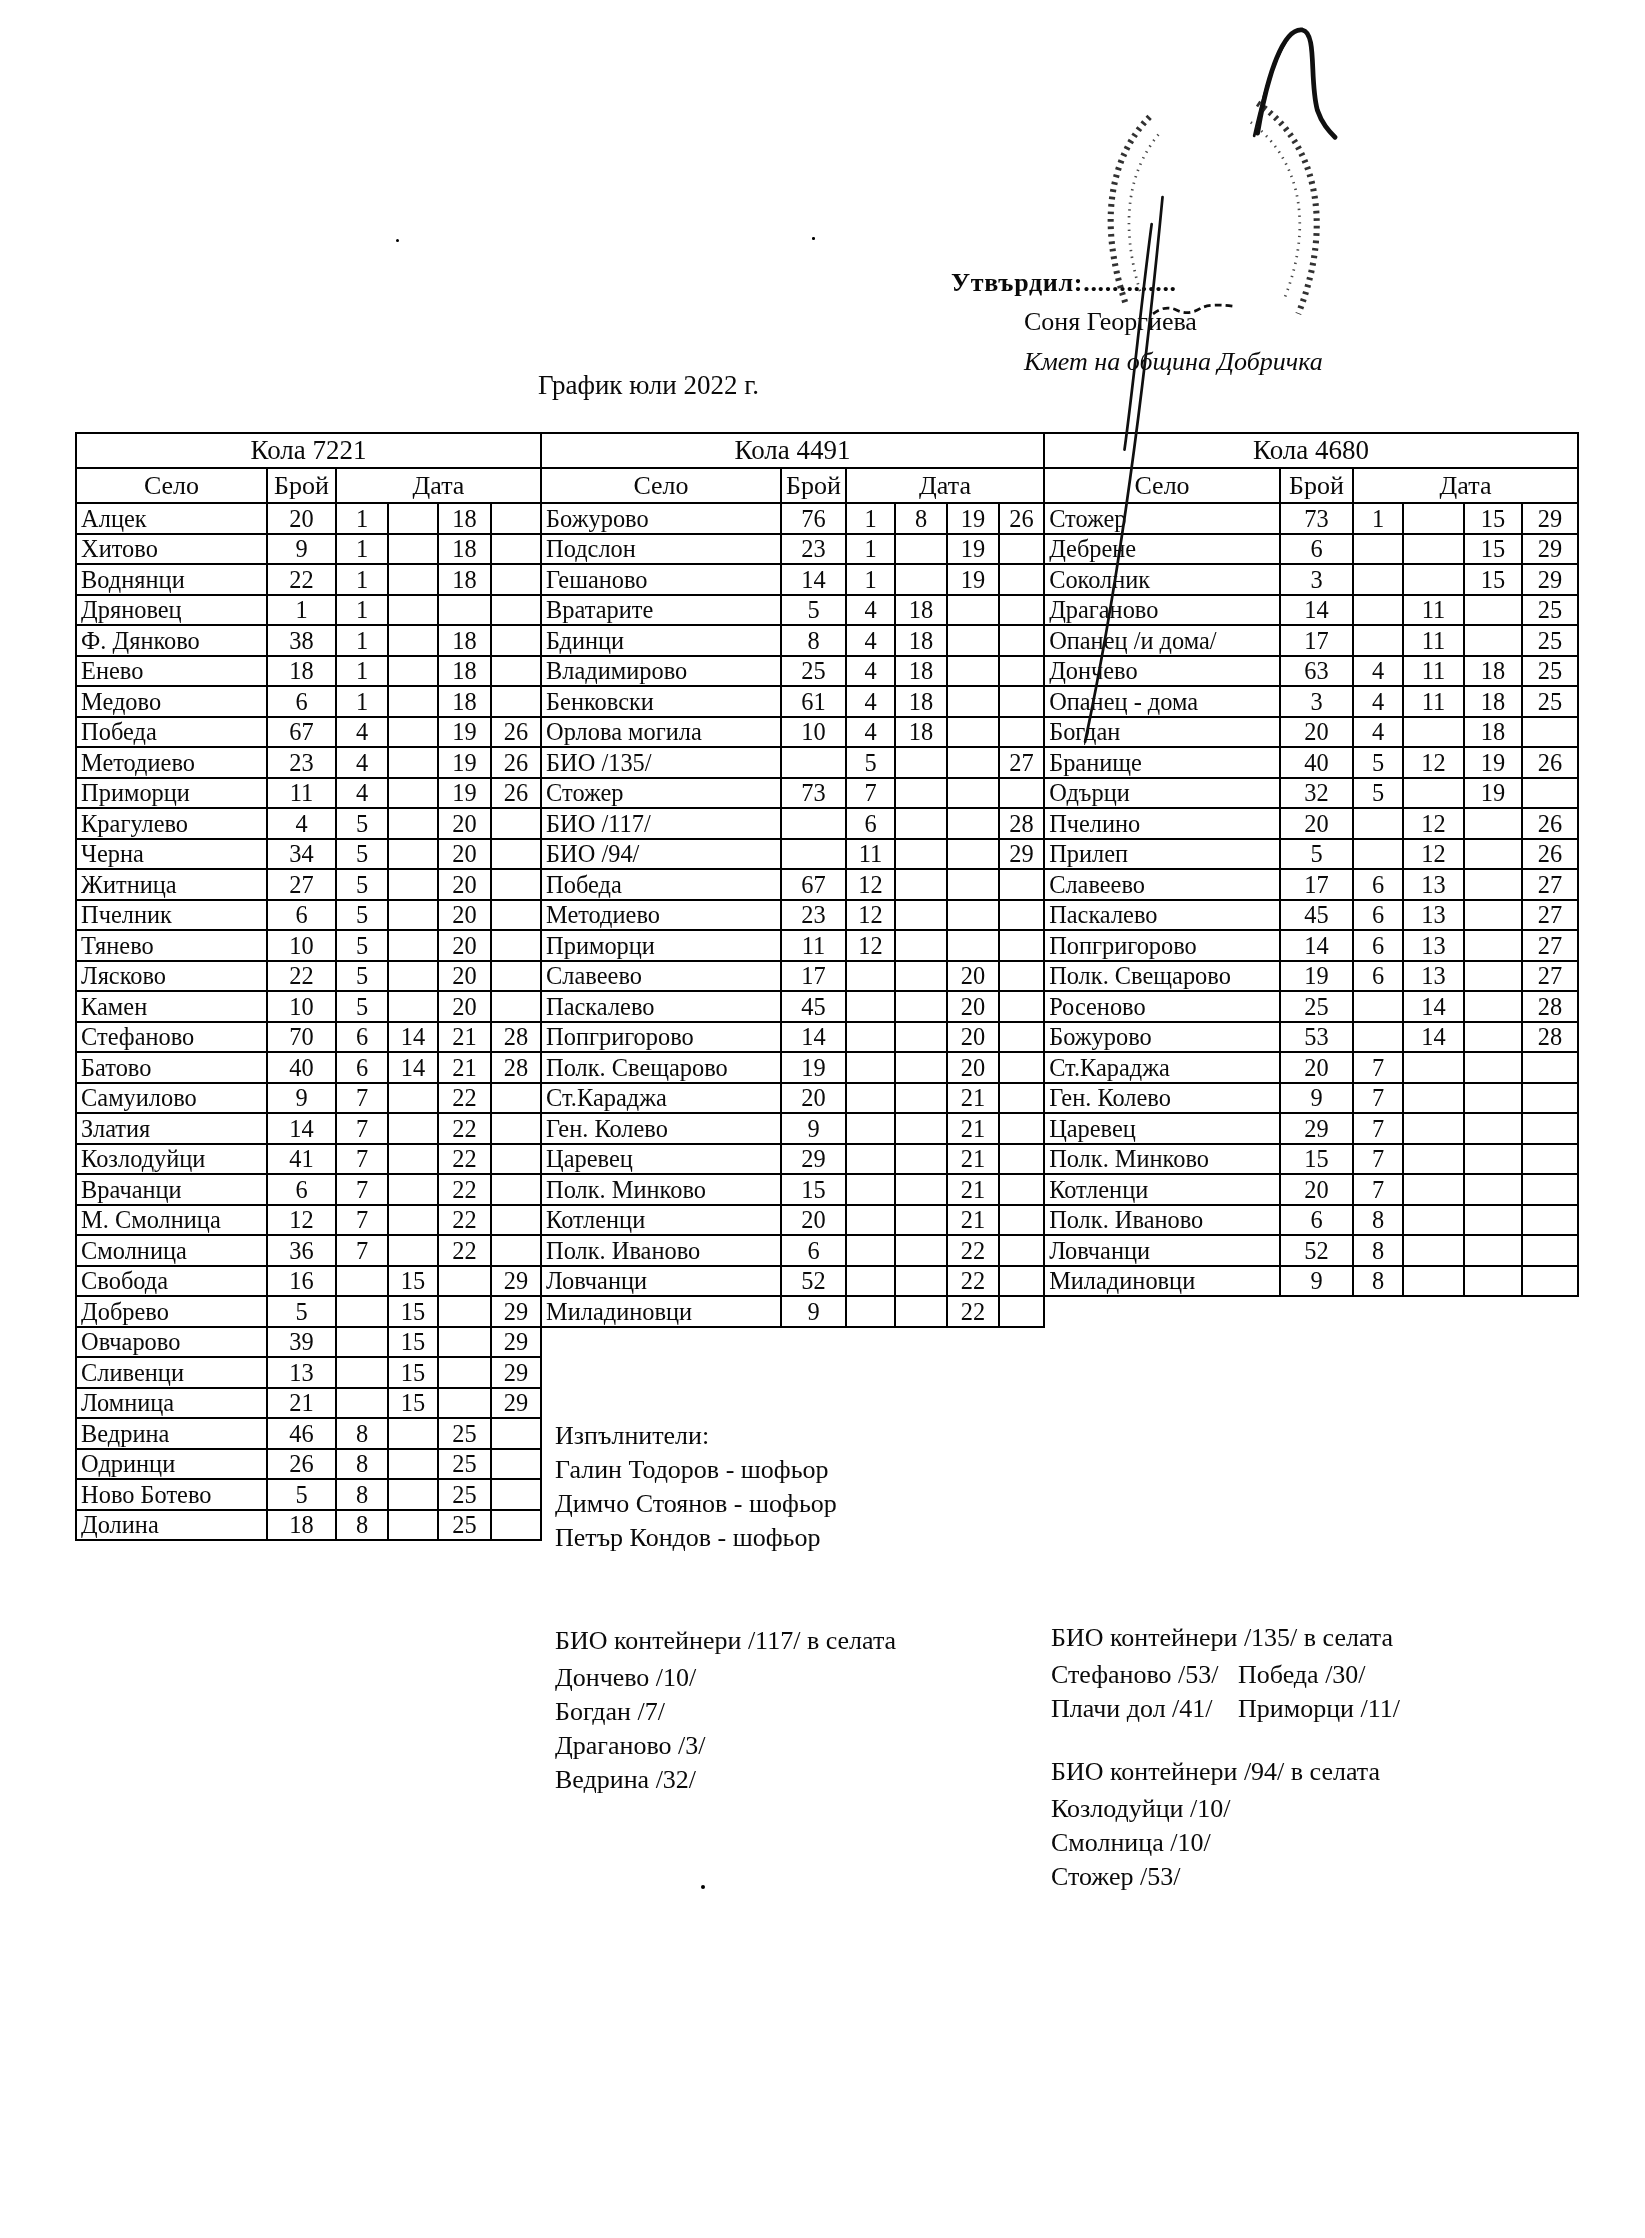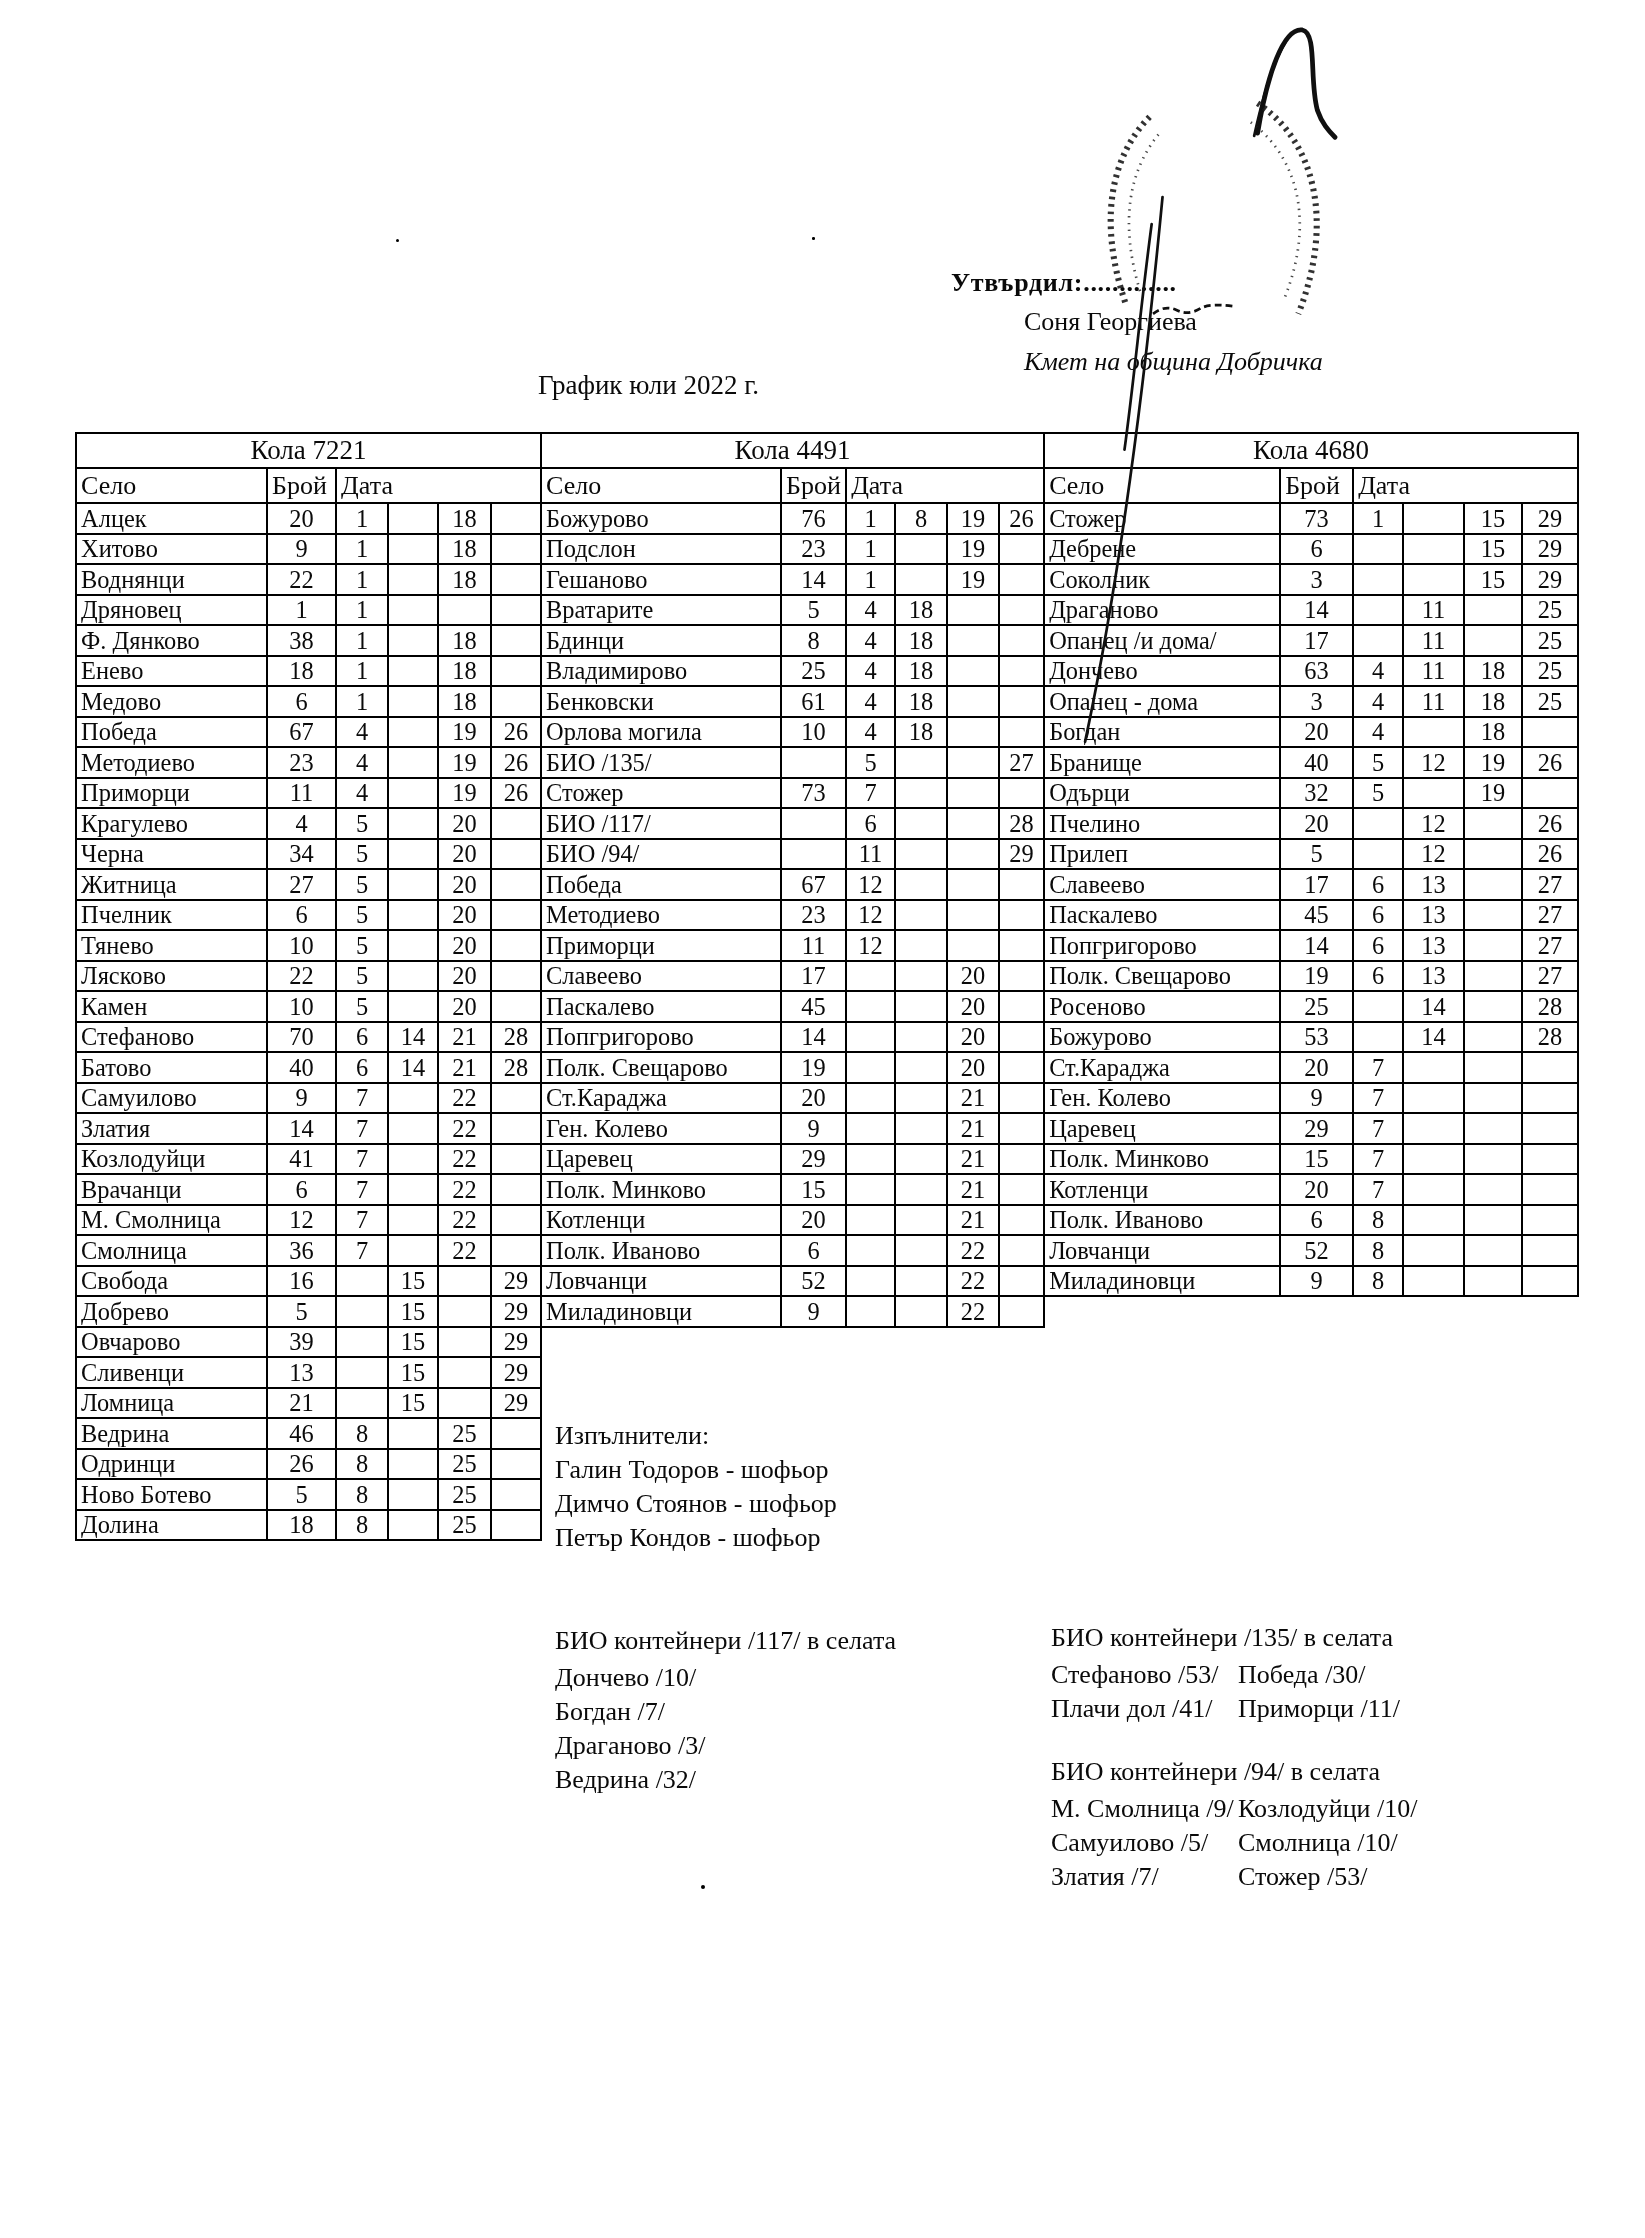--- a/index.html
+++ b/index.html
@@ -25,21 +25,21 @@
   table.sched { border-collapse:collapse; table-layout:fixed; }
   table.sched + table.sched { margin-left:-2px; }
   table.sched th, table.sched td {
     border:2px solid #000;
     padding:0 4.1px;
     overflow:hidden; white-space:nowrap;
     font-weight:normal;
   }
   table.sched { border:2.7px solid #000; }
   .car-row th { height:33px; font-size:27px; font-weight:bold; text-align:center; }
-  .head-row th { height:33px; font-size:26px; font-weight:bold; text-align:left; }
+  .head-row th { height:33px; font-size:26px; font-weight:bold; text-align:center; }
   table.sched td { height:28.5px; font-size:24.4px; line-height:27px; }
   td.village { text-align:left; }
   td.count   { text-align:center; }
   td.date    { text-align:center; padding:0 1.4px; }
 
   
   .exec-block { position:absolute; left:555px; top:1419px; font-size:26px; line-height:34px; }
   .bio { position:absolute; font-size:26px; line-height:34px; }
   .bio-head { margin-bottom:2.7px; }
   .bio-cols { display:flex; }
@@ -865,25 +865,20 @@
     <div class="c2">
         <div>Победа /30/</div>
         <div>Приморци /11/</div>
       </div>
   </div>
 </div>
 
 <div class="bio bio-94">
   <div class="bio-head">БИО контейнери /94/ в селата</div>
   <div class="bio-cols">
-    <div class="c1">
-        <div>М. Смолница /9/</div>
-        <div>Самуилово /5/</div>
-        <div>Златия /7/</div>
-      </div>
     <div class="c2">
         <div>Козлодуйци /10/</div>
         <div>Смолница /10/</div>
         <div>Стожер /53/</div>
       </div>
   </div>
 </div>
 
 <svg class="overlay" width="1646" height="2239" viewBox="0 0 2424 3297">
 

